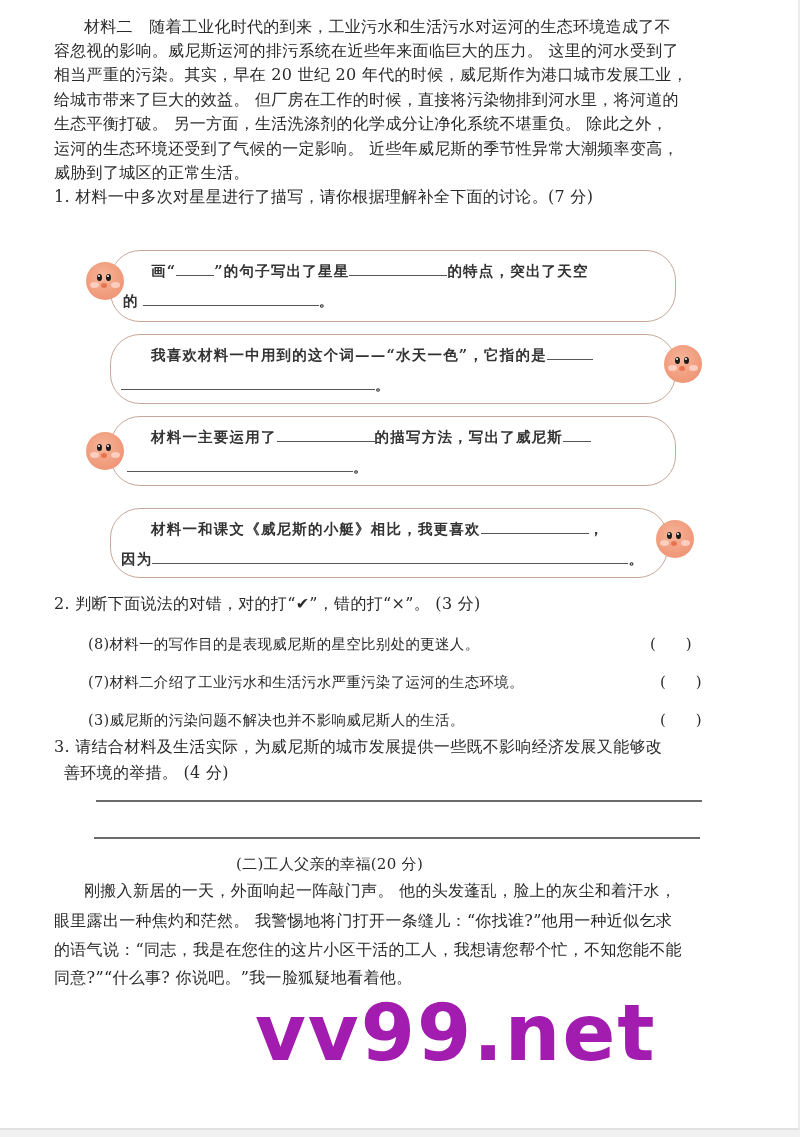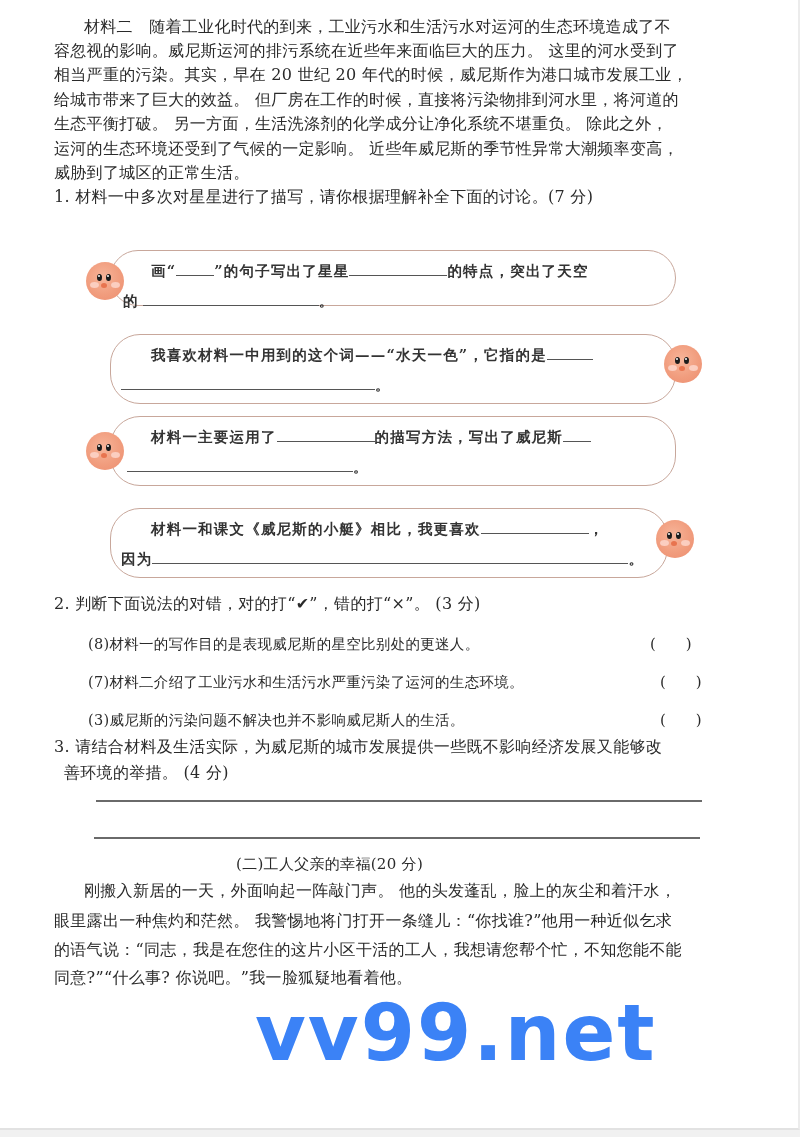--- a/index.html
+++ b/index.html
@@ -12,41 +12,41 @@
   .btxt { position: absolute; font-size: 14.5px; line-height: 20px; white-space: nowrap; font-weight: bold; color: #333; letter-spacing: 1.2px; }
   .blank { display: inline-block; border-bottom: 1.2px solid #555; height: 14px; vertical-align: baseline; }
   .face { position: absolute; width: 38px; height: 38px; border-radius: 50%;
           background: radial-gradient(circle at 45% 40%, #f7b59a 0%, #f19d7e 55%, #ec8d6f 100%); }
   .face .eye { position: absolute; width: 5px; height: 7px; border-radius: 50%; background: #1c1c1c; top: 12px; }
   .face .eye::after { content: ""; position: absolute; width: 2px; height: 2px; background: #fff; border-radius: 50%; top: 1px; left: 1px; }
   .face .cheek { position: absolute; width: 9px; height: 6px; border-radius: 50%; background: #fcd3c6; top: 20px; opacity: 0.9; }
   .face .mouth { position: absolute; width: 6px; height: 5px; border-radius: 50%; background: #e8744f; top: 21px; }
   .answer-line { position: absolute; height: 1.5px; background: #6a6a6a; }
   .paren { position: absolute; font-size: 15px; line-height: 20px; white-space: nowrap; }
-  .watermark { position: absolute; left: 255px; top: 988px; font-family: "DejaVu Sans", "Liberation Sans", sans-serif; font-weight: bold; font-size: 78px; color: #3b82f6; letter-spacing: 2px; z-index: 0; }
+  .watermark { position: absolute; left: 255px; top: 988px; font-family: "DejaVu Sans", "Liberation Sans", sans-serif; font-weight: bold; font-size: 78px; color: #a21caf; letter-spacing: 2px; z-index: 0; }
   .fg { z-index: 1; }
 </style>
 </head>
 <body>
 
 <div class="page">
 
   <div>
     <div class="line fg" style="left:84px;top:16px;">材料二　随着工业化时代的到来，工业污水和生活污水对运河的生态环境造成了不</div>
     <div class="line fg" style="left:54px;top:40px;">容忽视的影响。威尼斯运河的排污系统在近些年来面临巨大的压力。 这里的河水受到了</div>
     <div class="line fg" style="left:54px;top:64px;">相当严重的污染。其实，早在 20 世纪 20 年代的时候，威尼斯作为港口城市发展工业，</div>
     <div class="line fg" style="left:54px;top:89px;">给城市带来了巨大的效益。 但厂房在工作的时候，直接将污染物排到河水里，将河道的</div>
     <div class="line fg" style="left:54px;top:113px;">生态平衡打破。 另一方面，生活洗涤剂的化学成分让净化系统不堪重负。 除此之外，</div>
     <div class="line fg" style="left:54px;top:138px;">运河的生态环境还受到了气候的一定影响。 近些年威尼斯的季节性异常大潮频率变高，</div>
     <div class="line fg" style="left:54px;top:162px;">威胁到了城区的正常生活。</div>
   </div>
 
   <div class="line fg" style="left:54px;top:186px;">1. 材料一中多次对星星进行了描写，请你根据理解补全下面的讨论。(7 分)</div>
 
-  <div class="bubble" style="left:110px;top:250px;width:566px;height:56px;">
+  <div class="bubble" style="left:110px;top:250px;width:566px;height:72px;">
     <div class="btxt" style="left:40px;top:10px;">
       <span>画“</span><span class="blank" style="width:38px;"></span><span>”的句子写出了星星</span><span class="blank" style="width:98px;"></span><span>的特点，突出了天空</span>
     </div>
     <div class="btxt" style="left:12px;top:40px;">
       <span>的</span><span class="blank" style="width:176px;margin-left:4px;"></span><span>。</span>
     </div>
   </div>
   <div class="face" style="left:86px;top:262px;">
     <span class="eye" style="left:11px;"></span>
       <span class="eye" style="left:20px;"></span>

